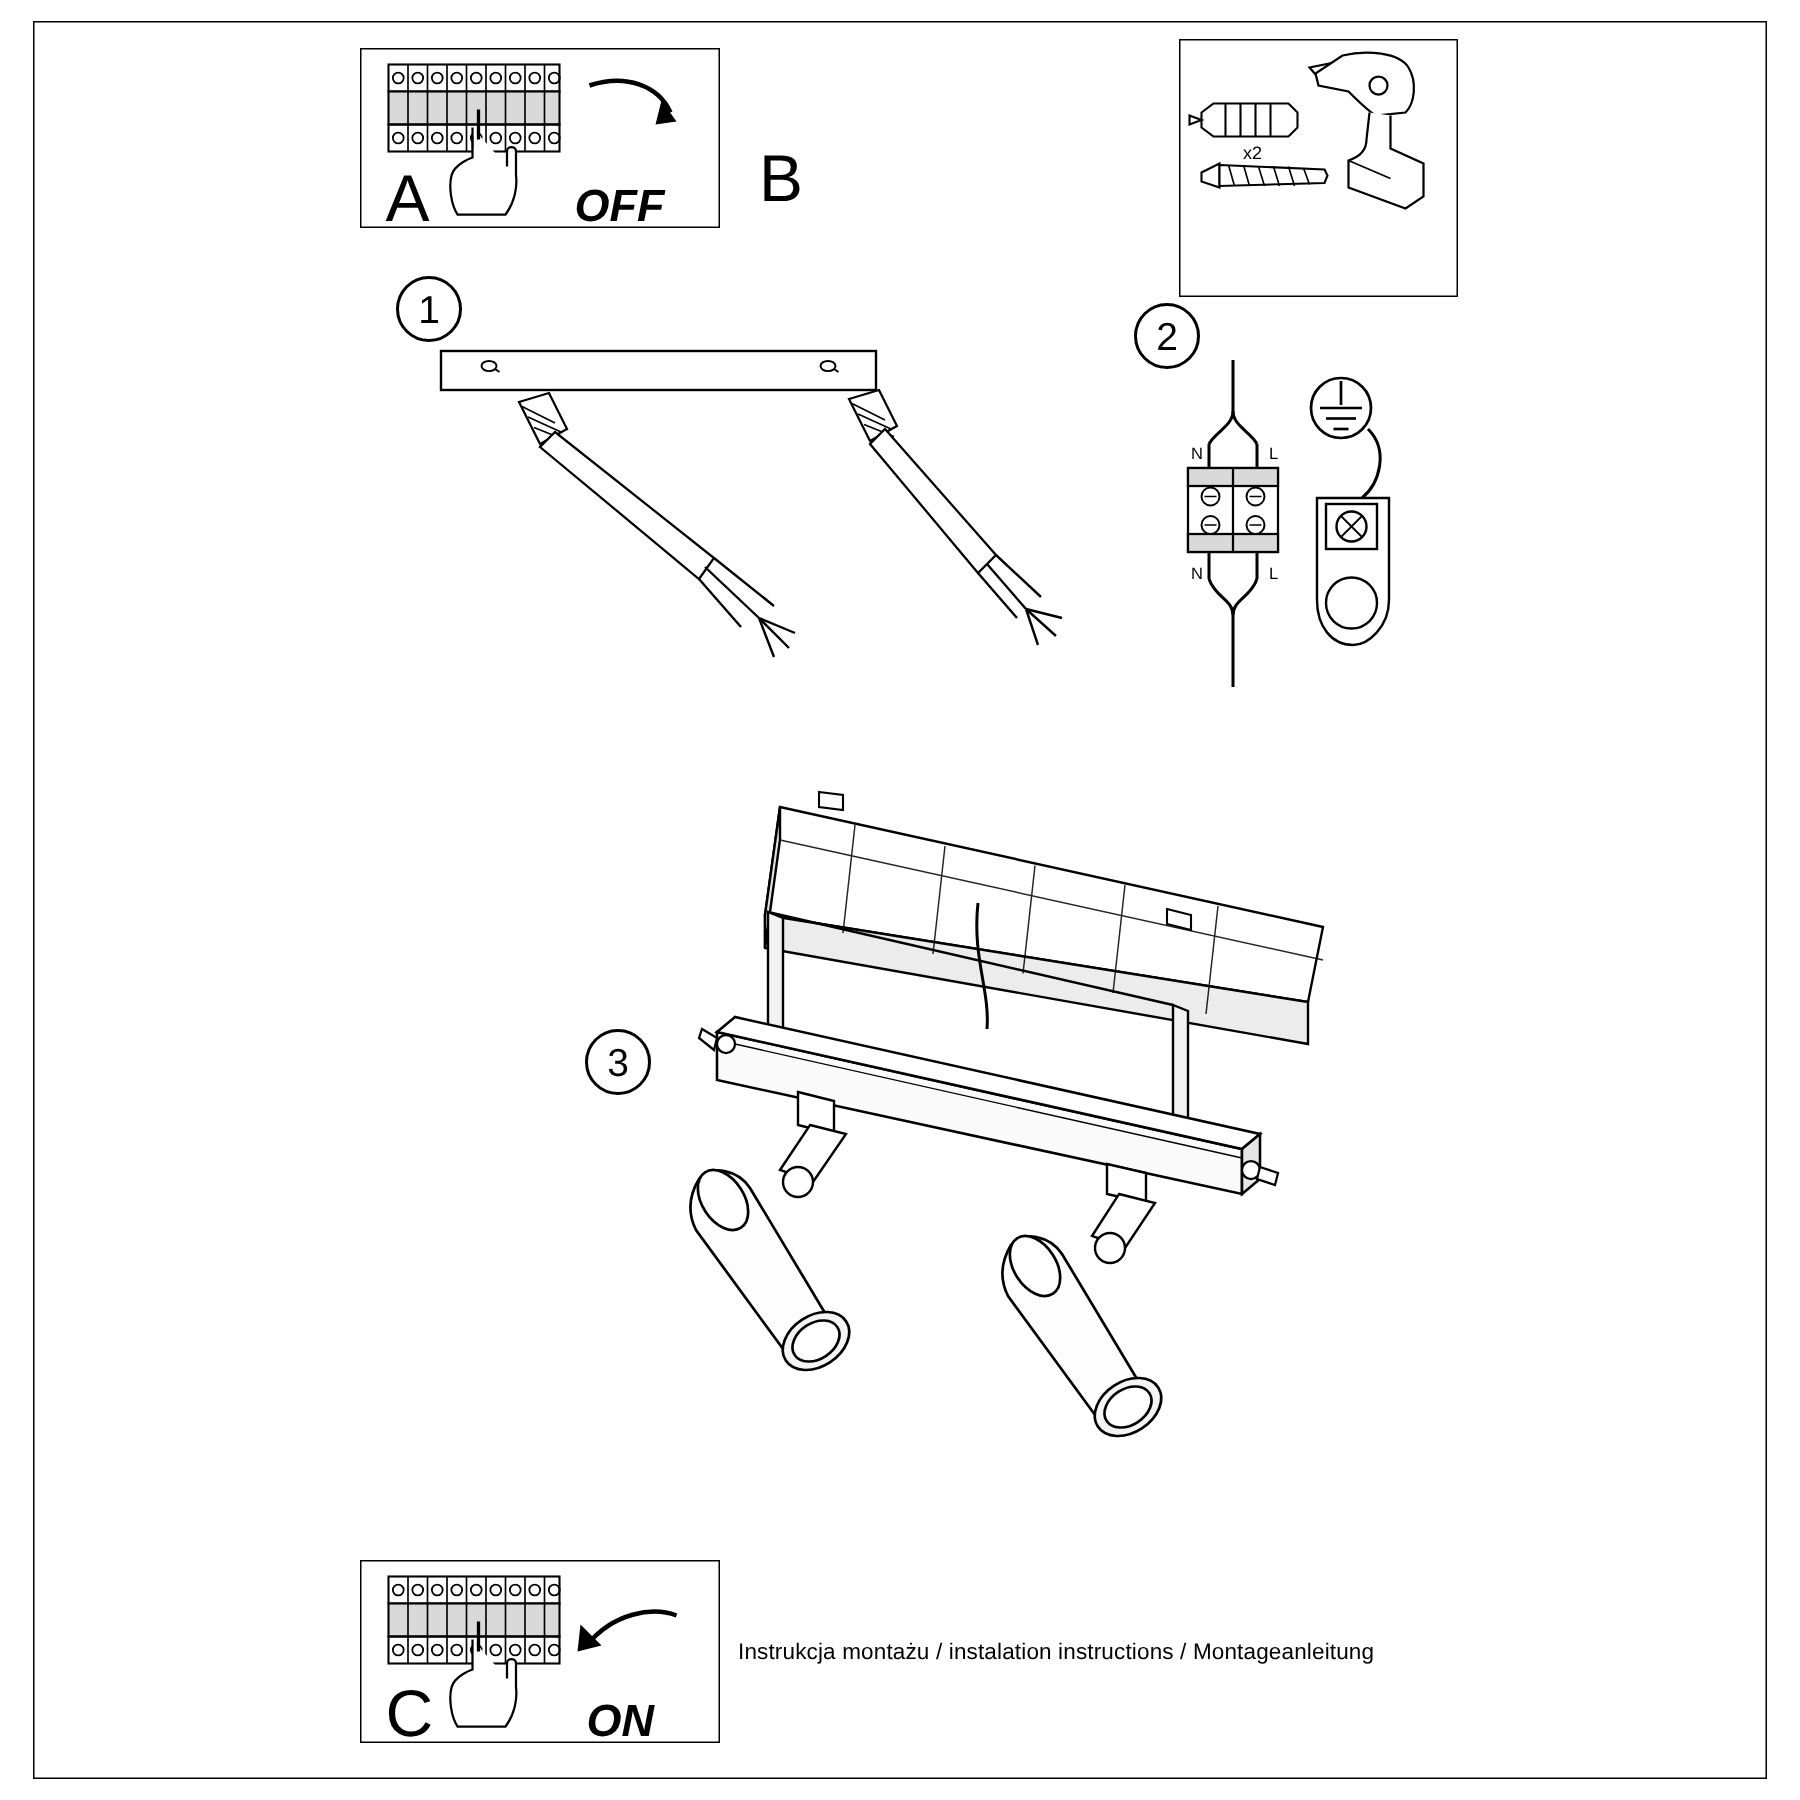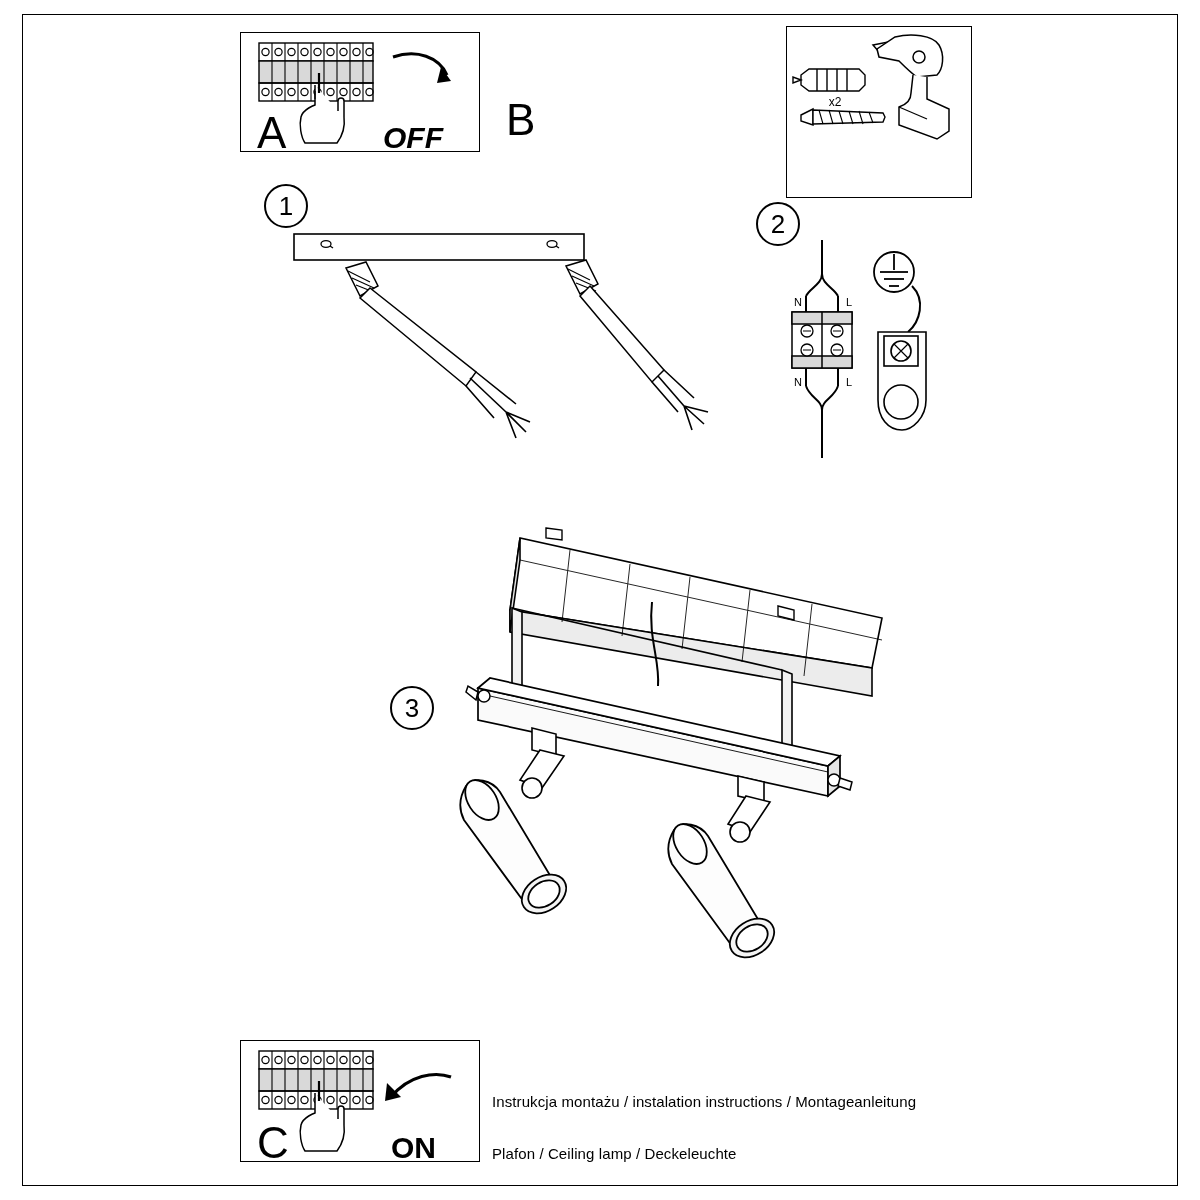--- a/index.html
+++ b/index.html
@@ -304,19 +304,18 @@
       <g fill="#fff" stroke="#000" stroke-width="1.5">
         <path d="M74 52 L74 72 C74 72 62 76 60 84 C58 92 60 104 64 110 L96 110 C102 102 104 92 103 84 L103 68 C103 64 97 64 97 68 L97 78"></path>
       </g>
       <line x1="78" y1="40" x2="78" y2="60" stroke="#000" stroke-width="2.2"></line>
       <g>
         <path d="M150 56 C168 34 194 30 210 36" fill="none" stroke="#000" stroke-width="3"></path>
         <path d="M146 42 L144 60 L160 56 Z" fill="#000"></path>
       </g>
     </svg>
     <span class="lbl bigletter" style="left:16px;top:80px;">C</span>
-    <span class="lbl" style="left:150px;top:90px;font-size:30px;font-weight:bold;">ON</span>
+    <span class="lbl" style="left:150px;top:90px;font-size:30px;font-weight:bold;font-style:italic;">ON</span>
   </div>
 
   <span class="foot" style="left:492px;top:1090px;">Instrukcja montażu / instalation instructions / Montageanleitung</span>
-  <span class="foot" style="left:492px;top:1142px;">Plafon / Ceiling lamp / Deckeleuchte</span>
 
 </div>
 
 </body></html>

